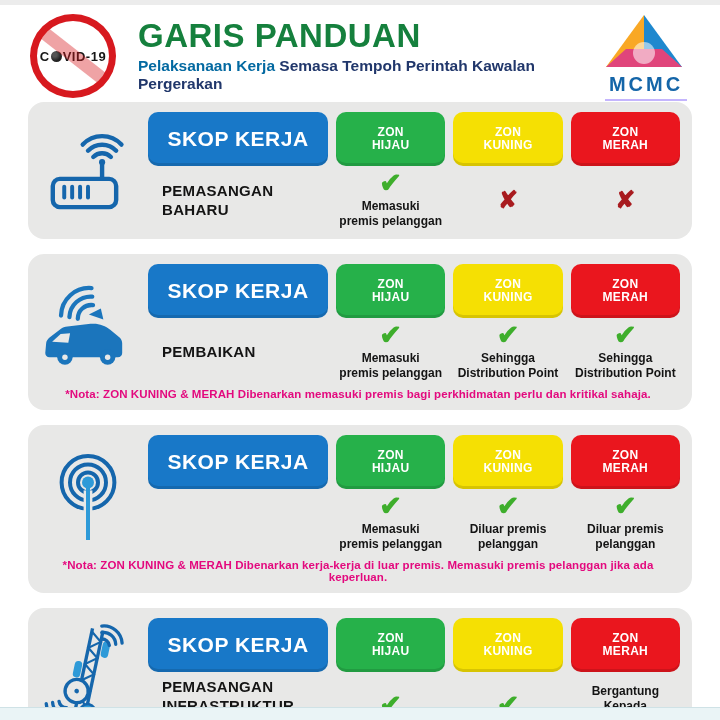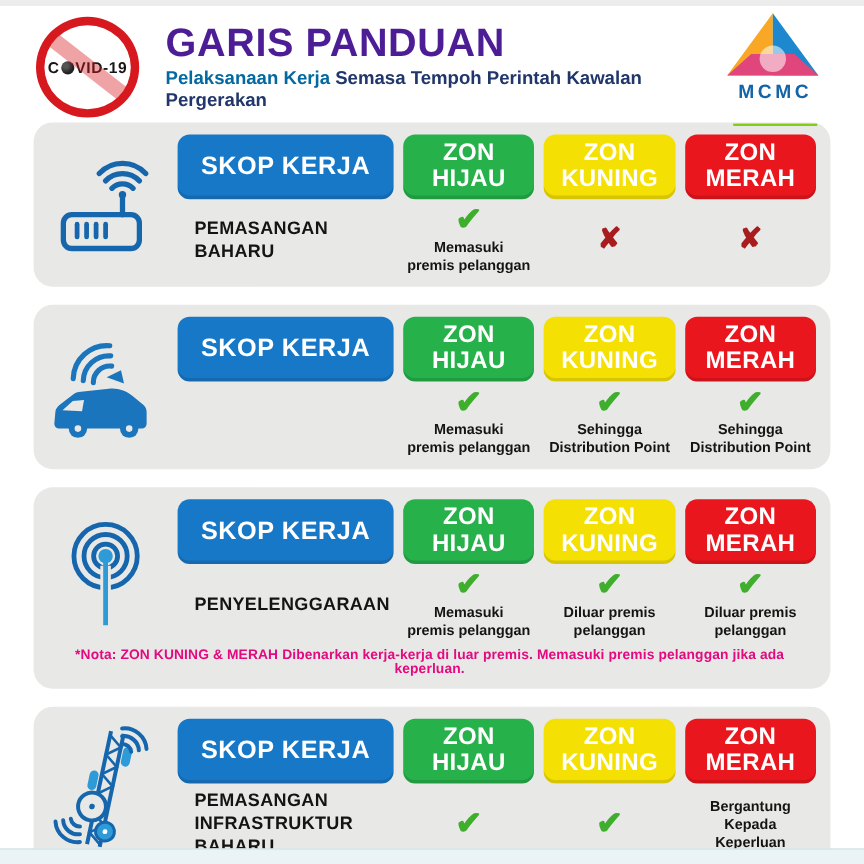--- a/index.html
+++ b/index.html
@@ -39,30 +39,30 @@
     display: flex; align-items: center; gap: 1px;
     font-weight: bold; font-size: 13px; color: #161616; letter-spacing: 0.5px;
   }
   .virus-dot {
     width: 11px; height: 11px; border-radius: 50%;
     background: radial-gradient(circle at 35% 35%, #555 0 2px, #222 60%);
     display: inline-block;
   }
   .title-block { flex: 1; padding-left: 22px; }
   .page-title {
-    font-size: 33px; font-weight: bold; color: #4c1d95; letter-spacing: 0.5px;
+    font-size: 33px; font-weight: bold; color: #15803d; letter-spacing: 0.5px;
     line-height: 1.05;
   }
   .page-subtitle { font-size: 15.5px; font-weight: bold; margin-top: 3px; }
   .page-subtitle .hl { color: #0369a1; }
   .page-subtitle .rest { color: #21376b; }
   .brand-logo { flex: 0 0 96px; text-align: center; }
   .brand-name {
-    display: inline-block; font-size: 16px; font-weight: bold; color: #1465a8;
-    letter-spacing: 3px; border-bottom: 2px solid #84cc16; padding: 0 4px 16px;
+    display: inline-block; font-size: 20px; font-weight: bold; color: #1465a8;
+    letter-spacing: 3px; border-bottom: 2px solid #c4b5fd; padding: 0 4px 3px;
     margin-top: 2px;
   }
 
   
   .cards { padding: 2px 28px 0 28px; }
   .card {
     background: #e8e8e7; border-radius: 16px;
     display: grid;
     grid-template-columns: 104px 180px 1fr 1fr 1fr;
     column-gap: 8px;
@@ -74,21 +74,21 @@
     grid-column: 1; grid-row: 1 / span 2;
     display: flex; align-items: center; justify-content: center;
   }
   .btn {
     height: 54px; border-radius: 10px; color: #fff; font-weight: bold;
     display: flex; flex-direction: column; align-items: center; justify-content: center;
     text-align: center; line-height: 1.08; grid-row: 1;
     box-shadow: inset 0 -3px 0 rgba(0,0,0,0.12);
   }
   .btn.skop { grid-column: 2; background: #1878c8; font-size: 21px; letter-spacing: 0.5px; }
-  .btn.zone { font-size: 20px; letter-spacing: 0.3px; }
+  .btn.zone { font-size: 12px; letter-spacing: 0.3px; }
   .btn.zone.green  { grid-column: 3; background: #26b14a; }
   .btn.zone.yellow { grid-column: 4; background: #f5e003; }
   .btn.zone.red    { grid-column: 5; background: #ea161e; }
 
   .row-label {
     grid-column: 2; grid-row: 2;
     font-size: 15px; font-weight: bold; color: #141414;
     text-align: left; line-height: 1.25; letter-spacing: 0.3px;
     padding: 6px 14px 0;
   }
@@ -214,35 +214,37 @@
       <span>HIJAU</span>
     </div>
     <div class="btn zone yellow">
       <span>ZON</span>
       <span>KUNING</span>
     </div>
     <div class="btn zone red">
       <span>ZON</span>
       <span>MERAH</span>
     </div>
+    <div class="row-label">PEMBAIKAN</div>
     <div class="cell c1">
       <span class="mark" data-mark="check">✔</span>
       <span class="cap">Memasuki</span>
       <span class="cap cap2" data-style="normal">premis pelanggan</span>
     </div>
     <div class="cell c2">
       <span class="mark" data-mark="check">✔</span>
       <span class="cap">Sehingga</span>
       <span class="cap cap2" data-style="italic">Distribution Point</span>
     </div>
     <div class="cell c3">
       <span class="mark" data-mark="check">✔</span>
       <span class="cap">Sehingga</span>
       <span class="cap cap2" data-style="italic">Distribution Point</span>
     </div>
+    <div class="note">*Nota: ZON KUNING &amp; MERAH Dibenarkan memasuki premis bagi perkhidmatan perlu dan kritikal sahaja.</div>
   </section>
 
   <section class="card">
     <div class="icon-cell">
       <svg width="82" height="100" viewBox="0 0 100 125">
         <g fill="none" stroke="#1566ac" stroke-width="5">
           <circle cx="50" cy="48" r="33"></circle>
           <circle cx="50" cy="48" r="22.5"></circle>
           <circle cx="50" cy="48" r="12.5"></circle>
         </g>
@@ -257,21 +259,20 @@
       <span>HIJAU</span>
     </div>
     <div class="btn zone yellow">
       <span>ZON</span>
       <span>KUNING</span>
     </div>
     <div class="btn zone red">
       <span>ZON</span>
       <span>MERAH</span>
     </div>
-    <div class="row-label">PENYELENGGARAAN</div>
     <div class="cell c1">
       <span class="mark" data-mark="check">✔</span>
       <span class="cap">Memasuki</span>
       <span class="cap cap2" data-style="normal">premis pelanggan</span>
     </div>
     <div class="cell c2">
       <span class="mark" data-mark="check">✔</span>
       <span class="cap">Diluar premis</span>
       <span class="cap cap2" data-style="normal">pelanggan</span>
     </div>

